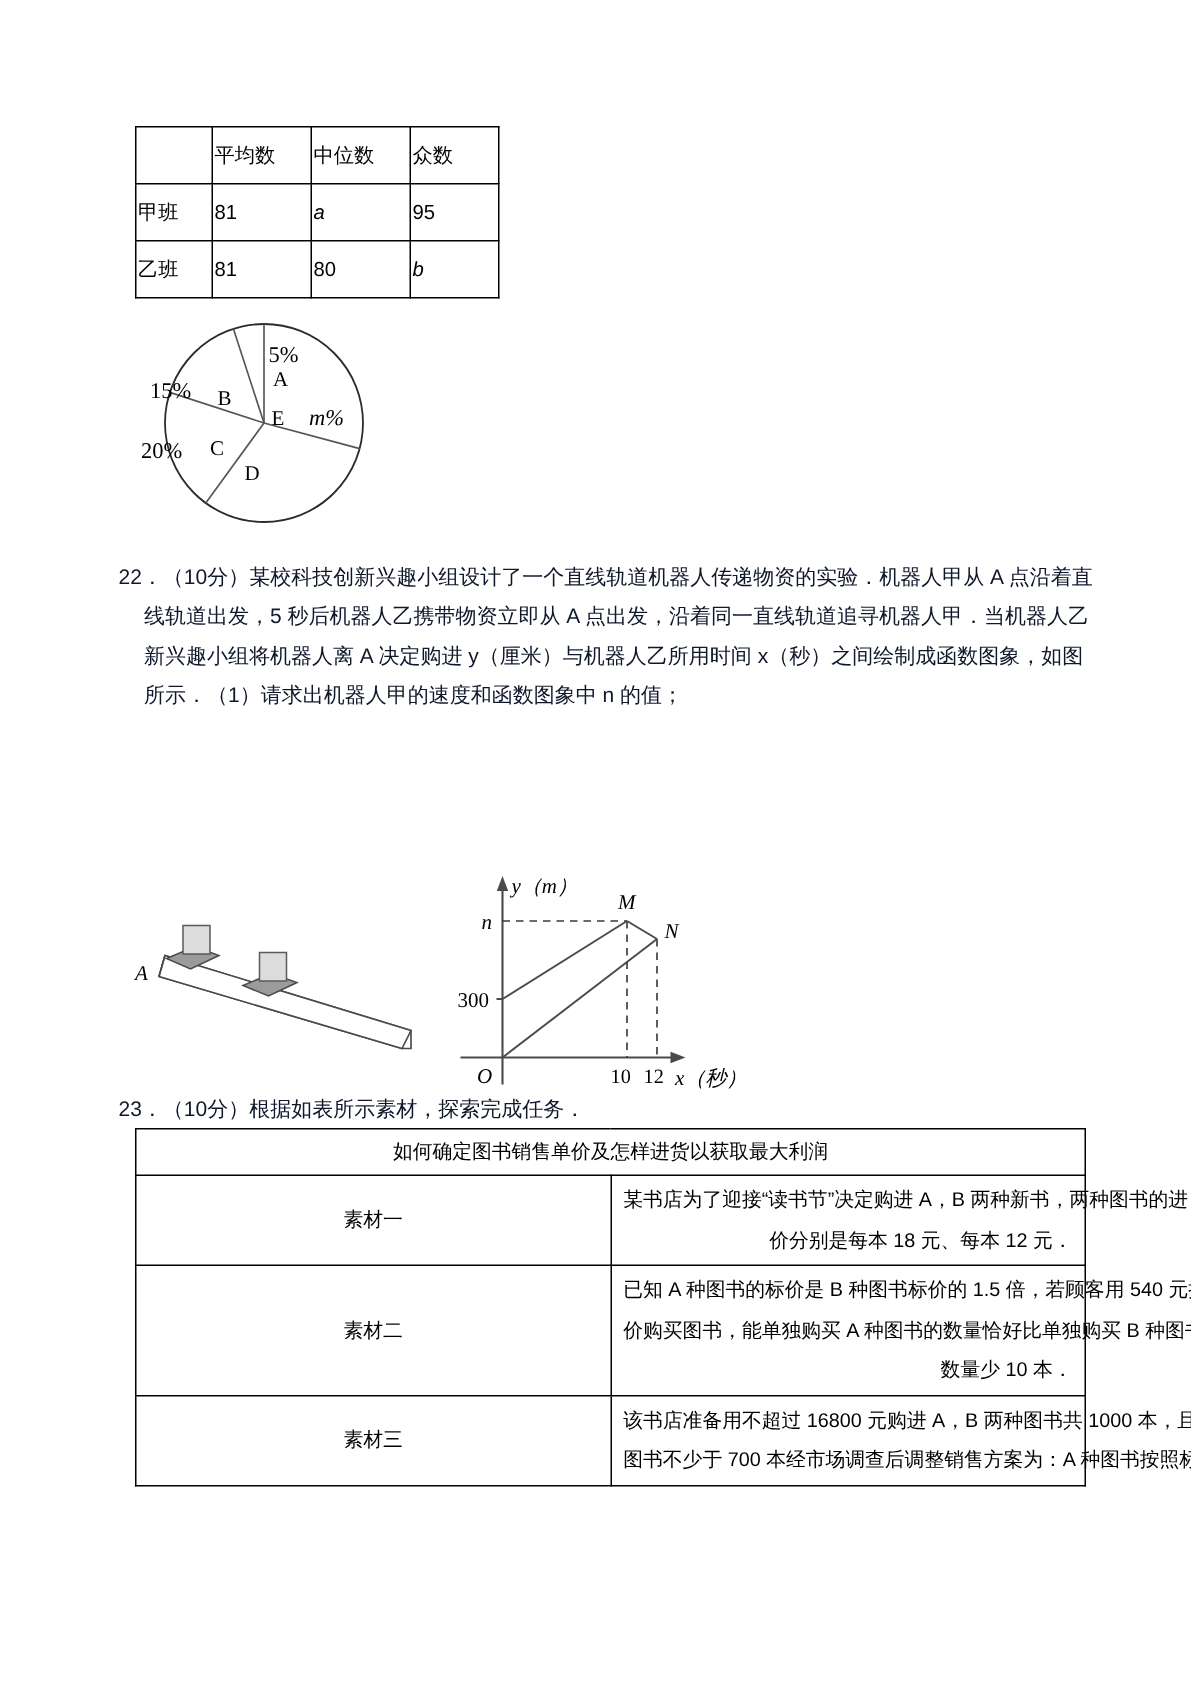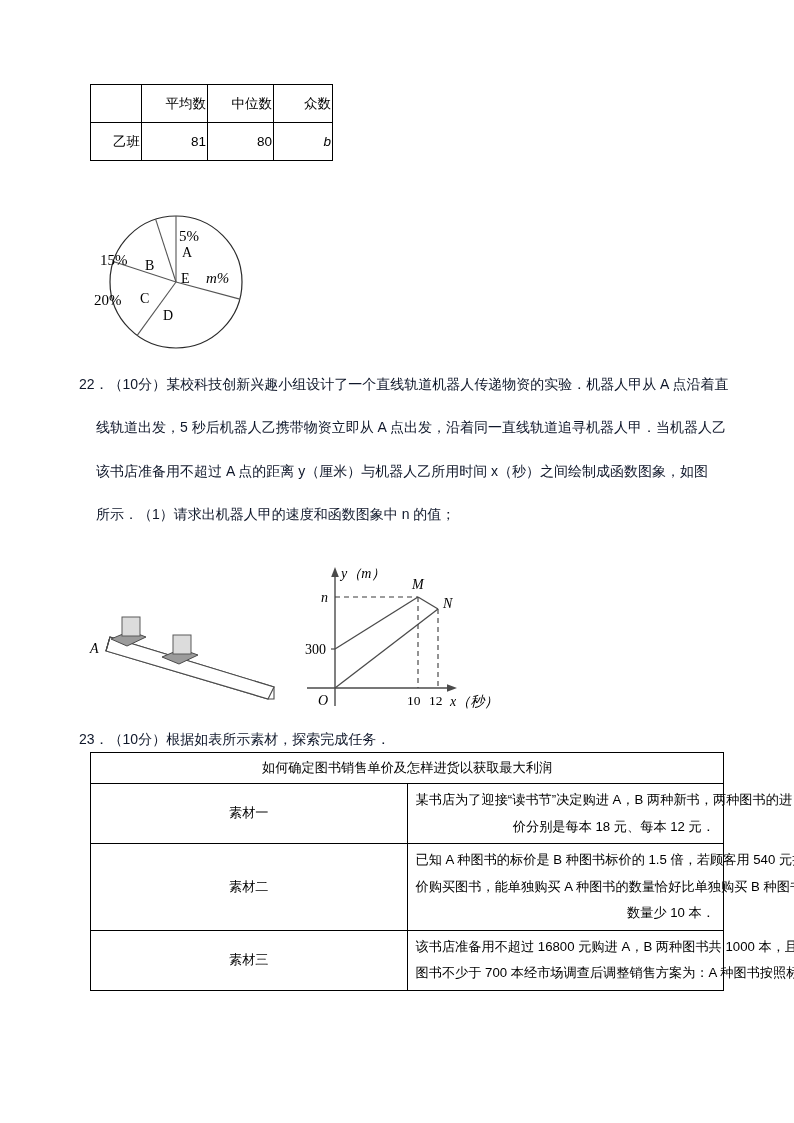--- a/index.html
+++ b/index.html
@@ -25,21 +25,21 @@
   
   .stats-table {
     position: absolute;
     left: 90px;
     top: 84px;
     border-collapse: collapse;
     table-layout: fixed;
   }
   .stats-table td, .stats-table th {
     border: 1px solid #000;
-    text-align: right;
+    text-align: left;
     vertical-align: middle;
     font-size: 13.5px;
     font-weight: normal;
     height: 35px;
     font-family: "Liberation Sans", sans-serif;
   }
   .stats-table .col-blank { width: 48px; }
   .stats-table .col-a { width: 63px; }
   .stats-table .col-b { width: 63px; }
   .stats-table .col-c { width: 56px; }
@@ -70,21 +70,21 @@
     line-height: 26.4px;
     color: #0f172a;
     letter-spacing: 0px;
   }
   .p22 {
     left: 79px;
     top: 371px;
     width: 640px;
   }
   .p22 .ln { display: block; white-space: nowrap; }
-  .p22 .ln.indent { padding-left: 17px; margin-top: 17px; }
+  .p22 .ln.indent { padding-left: 17px; }
   .p23 {
     left: 79px;
     top: 726px;
     width: 640px;
   }
 
   
   .fig-row {
     position: absolute;
     left: 79px;
@@ -93,21 +93,21 @@
     height: 165px;
   }
   .track-fig {
     position: absolute;
     left: 5px;
     top: 35px;
   }
   .graph-fig {
     position: absolute;
     left: 218px;
-    top: 0px;
+    top: 17px;
   }
 
   
   .mat-table {
     position: absolute;
     left: 90px;
     top: 752px;
     width: 634px;
     border-collapse: collapse;
     table-layout: fixed;
@@ -143,20 +143,26 @@
 
   <table class="stats-table">
     <tbody>
       <tr>
         <td class="col-blank"></td>
         <td class="col-a">平均数</td>
         <td class="col-b">中位数</td>
         <td class="col-c">众数</td>
       </tr>
       <tr>
+        <td>甲班</td>
+        <td class="num-cell">81</td>
+        <td class="ital">a</td>
+        <td class="num-cell">95</td>
+      </tr>
+      <tr>
         <td>乙班</td>
         <td class="num-cell">81</td>
         <td class="num-cell">80</td>
         <td class="ital">b</td>
       </tr>
     </tbody>
   </table>
 
   <div class="pie-wrap">
     <svg width="180" height="142" viewBox="0 0 180 142">
@@ -185,21 +191,21 @@
       <text x="75" y="108" font-family="Liberation Serif, serif" font-size="14">D</text>
 
       <text x="93" y="71" font-family="Liberation Serif, serif" font-size="14">E</text>
       <text x="118" y="71" font-family="Liberation Serif, serif" font-size="15" font-style="italic">m%</text>
     </svg>
   </div>
 
   <div class="para p22">
     <span class="ln">22．（10分）某校科技创新兴趣小组设计了一个直线轨道机器人传递物资的实验．机器人甲从 A 点沿着直</span>
     <span class="ln indent">线轨道出发，5 秒后机器人乙携带物资立即从 A 点出发，沿着同一直线轨道追寻机器人甲．当机器人乙</span>
-    <span class="ln indent">该书店准备用不超过 A 点的距离 y（厘米）与机器人乙所用时间 x（秒）之间绘制成函数图象，如图</span>
+    <span class="ln indent">新兴趣小组将机器人离 A 决定购进 y（厘米）与机器人乙所用时间 x（秒）之间绘制成函数图象，如图</span>
     <span class="ln indent">所示．（1）请求出机器人甲的速度和函数图象中 n 的值；</span>
   </div>
 
   <div class="fig-row">
 
     <div class="track-fig">
       <svg width="215" height="110" viewBox="0 0 215 110">
 
         <polygon points="26,42 190,92 190,104 184,104 22,56" fill="#ffffff" stroke="#4a4a4a" stroke-width="1.1"></polygon>
         <polygon points="26,42 190,92 184,104 22,56" fill="#ffffff" stroke="#4a4a4a" stroke-width="1.1"></polygon>

